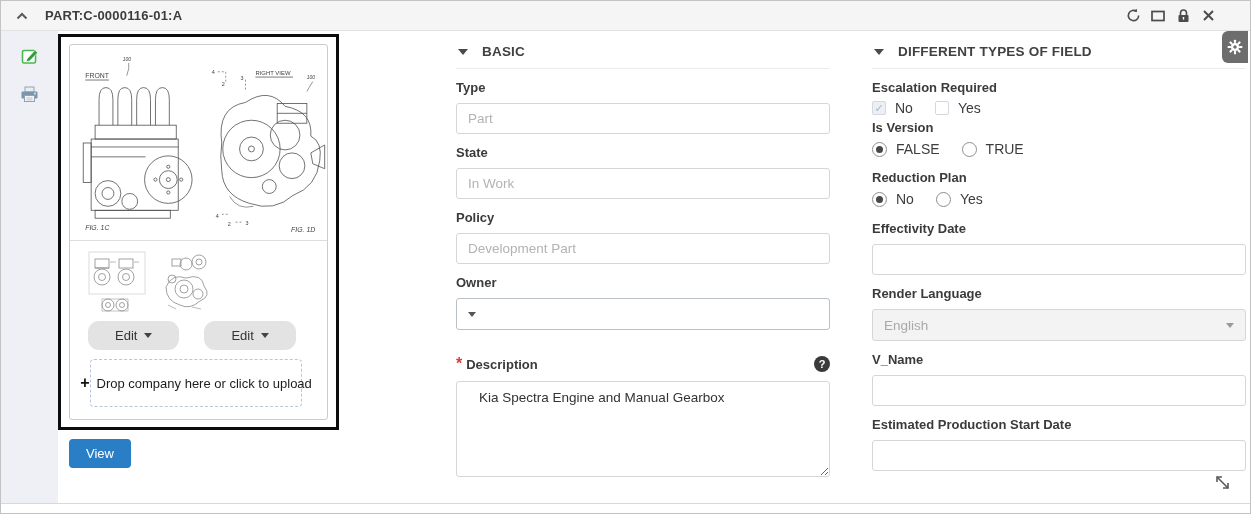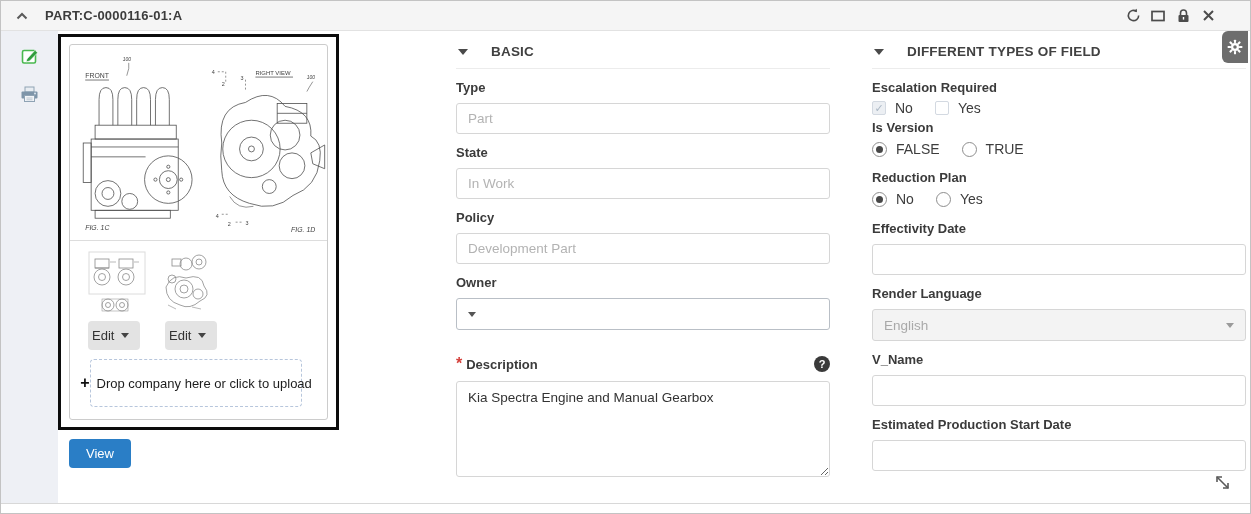--- a/index.html
+++ b/index.html
@@ -22,53 +22,53 @@
   
   .image-frame { position:absolute; left:57px; top:3px; width:281px; height:396px;
     border:3px solid #0c0c0c; background:#fff; padding:7px 8px; }
   .image-card { width:100%; height:100%; border:1px solid #cccccc; border-radius:3px; background:#fff;
     display:flex; flex-direction:column; overflow:hidden; }
   .main-image { height:196px; border-bottom:1px solid #dddddd; display:flex; align-items:center; justify-content:center; cursor:pointer; }
   .media-block { padding:8px 18px 10px 18px; }
   .thumb-row { display:flex; gap:10px; align-items:flex-start; margin-top:2px; }
   .thumb { width:58px; height:64px; cursor:pointer; }
   .edit-row { display:flex; gap:25px; margin-top:6px; }
-  .edit-btn { background:#e3e3e3; border:none; border-radius:4px; color:#333; font-size:13px;
-    padding:0 4px; height:29px; min-width:52px; display:inline-flex; align-items:center; gap:7px; cursor:pointer;
+  .edit-btn { background:#e3e3e3; border:none; border-radius:11px; color:#333; font-size:13px;
+    padding:0 27px; height:29px; min-width:52px; display:inline-flex; align-items:center; gap:7px; cursor:pointer;
     font-family:inherit; }
   .caret-down { width:0; height:0; border-left:4px solid transparent; border-right:4px solid transparent; border-top:5px solid #444; }
   .dropzone { margin-top:9px; margin-left:2px; width:212px; border:1px dashed #b7c6dc; border-radius:4px;
     padding:15px 8px; display:flex; align-items:center; justify-content:center; gap:7px; cursor:pointer; }
   .dropzone .plus { font-weight:700; font-size:16px; color:#111; line-height:1; }
   .dropzone .dz-text { font-size:13px; color:#1d1d1d; white-space:nowrap; }
   .view-btn { position:absolute; left:68px; top:408px; background:#2a7ec6; color:#fff; border:none;
     border-radius:4px; font-size:13px; padding:7px 17px; cursor:pointer; font-family:inherit; }
 
   
   .form-col { position:absolute; top:11px; width:374px; }
   .col-basic { left:455px; }
   .col-types { left:840px;margin-left:31px; }
-  .section-head { display:flex; align-items:center; gap:23px; padding:2px 2px 9px 2px;
+  .section-head { display:flex; align-items:center; gap:14px; padding:2px 2px 9px 2px;
     border-bottom:1px solid #ececec; cursor:pointer; }
   .section-caret { width:0; height:0; border-left:5px solid transparent; border-right:5px solid transparent; border-top:6px solid #4a4a4a; }
   .section-title { font-size:13.5px; font-weight:700; color:#414141; letter-spacing:.2px; }
   .fld-label { font-size:13px; font-weight:700; color:#3b3b3b; margin:11px 0 8px 0; }
   .fld-label-row { display:flex; align-items:center; justify-content:space-between; margin:25px 0 8px 0; }
   .req-star { color:#d43f3a; margin-right:4px; font-weight:700; }
   .help-badge { width:16px; height:16px; border-radius:50%; background:#3a3a3a; color:#fff;
     font-size:11px; font-weight:700; display:flex; align-items:center; justify-content:center; }
   .txt-input { width:100%; height:31px; border:1px solid #d6d6d6; border-radius:3px; padding:0 11px;
     font-size:13.5px; font-family:inherit; color:#333; background:#fff; }
   .txt-input:disabled { color:#b3b3b3; background:#fff; -webkit-text-fill-color:#b3b3b3; }
   .select-box { width:100%; height:32px; border:1px solid #b9bfc6; border-radius:3px; padding:0 11px;
     font-size:13.5px; color:#333; background:#fff; display:flex; align-items:center; justify-content:space-between; cursor:pointer; }
   .select-box.disabled { background:#f3f3f3; color:#a9a9a9; border-color:#d6d6d6; cursor:default; }
   .select-box .caret-down { border-top-color:#555; }
   .select-box.disabled .caret-down { border-top-color:#9a9a9a; }
-  .desc-area { width:100%; height:96px; border:1px solid #d6d6d6; border-radius:3px; padding:8px 11px;
+  .desc-area { width:100%; height:96px; border:1px solid #d6d6d6; border-radius:3px; padding:8px 22px;
     font-size:13.5px; font-family:inherit; color:#333; resize:both; }
 
   .opt-row { display:flex; align-items:center; gap:9px; margin:2px 0 2px 0; }
   .opt-label { font-size:14px; color:#3d3d3d; }
   .opt-gap { width:4px; }
   .cbox { width:14px; height:14px; border:1px solid #d3d9e1; border-radius:2px; background:#fff;
     display:flex; align-items:center; justify-content:center; font-size:11px; }
   .cbox.checked-disabled { background:#ecoff3; background:#eceff3; color:#aab7c4; }
   .radio { width:15px; height:15px; border:1px solid #8e8e8e; border-radius:50%; background:#fff;
     display:flex; align-items:center; justify-content:center; cursor:pointer; }

